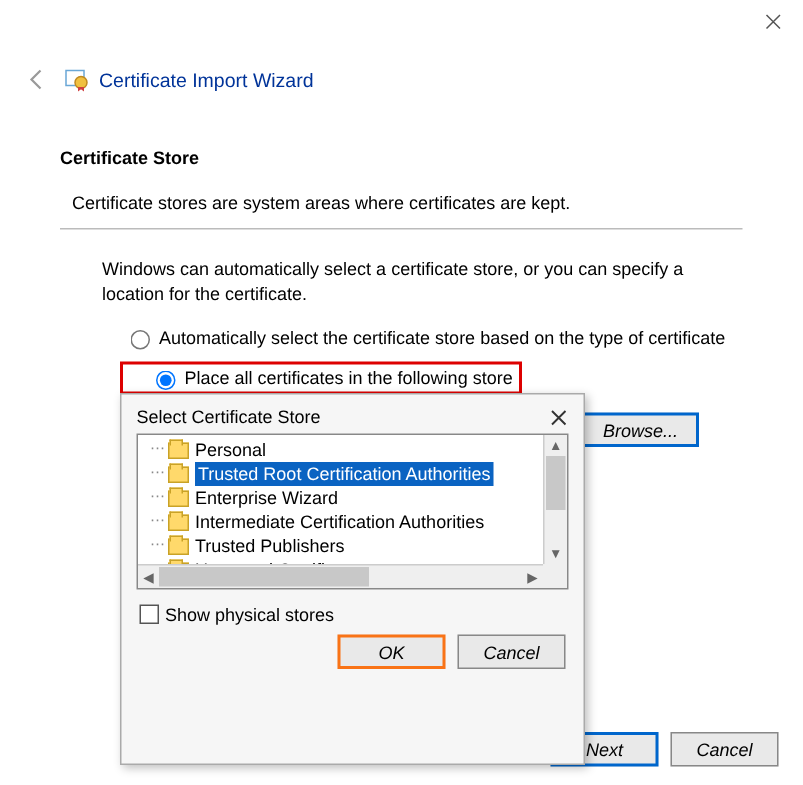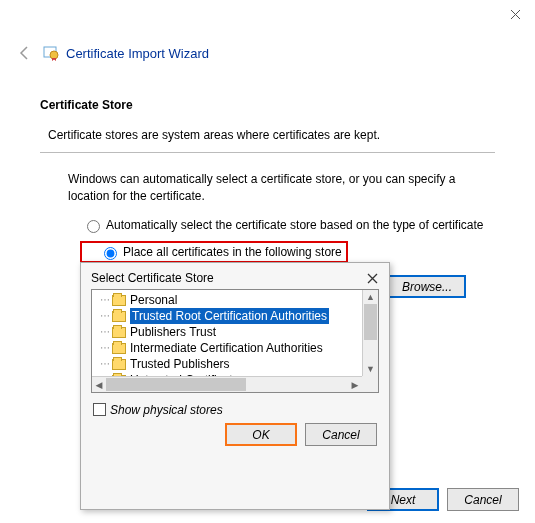--- a/index.html
+++ b/index.html
@@ -37,21 +37,21 @@
   .tree-row .folder::before { content:""; position:absolute; top:-3px; left:0; width:7px; height:3px; background:#ffd96b; border:1px solid #c9a227; border-bottom:none; }
   .tree-row.selected span.label { background: #0a63c2; color: #fff; padding: 0 2px; }
   .tree-dot { color: #888; margin: 0 2px 0 -10px; font-size: 10px; }
   .tree-scroll-v { position:absolute; right:0; top:0; bottom:16px; width:16px; background:#efefef; border-left:1px solid #ccc; }
   .tree-scroll-v .thumb { position:absolute; left:1px; right:1px; top:14px; height:36px; background:#c8c8c8; }
   .tree-scroll-v .arrow { position:absolute; left:0; right:0; height:14px; display:flex; align-items:center; justify-content:center; color:#666; font-size:9px; }
   .tree-scroll-h { position:absolute; left:0; right:16px; bottom:0; height:16px; background:#efefef; border-top:1px solid #ccc; }
   .tree-scroll-h .thumb { position:absolute; top:1px; bottom:1px; left:14px; width:140px; background:#c8c8c8; }
   .tree-scroll-h .arrow { position:absolute; top:0; bottom:0; width:14px; display:flex; align-items:center; justify-content:center; color:#666; font-size:9px; }
   .scroll-corner { position:absolute; right:0; bottom:0; width:16px; height:16px; background:#efefef; }
-  .check-row { display:flex; align-items:flex-start; padding: 10px 12px 6px 12px; font-size:12px; gap:4px;font-style:italic; }
+  .check-row { display:flex; align-items:flex-start; padding: 10px 12px 6px 12px; font-size:12px; gap:4px; }
   .check-row .cb { width:13px; height:13px; border:1px solid #555; background:#fff; }
   .dialog-btns { display:flex; justify-content:flex-end; gap:8px; padding: 0 12px 10px 0; }
   svg { display:block; }
 </style>
 </head>
 <body>
 
 <div class="titlebar">
   <div class="close-x">
     <svg width="11" height="11" viewBox="0 0 11 11">
@@ -121,21 +121,21 @@
           <span class="label">Personal</span>
         </div>
         <div class="tree-row selected">
           <span class="tree-dot">⋯</span>
           <span class="folder"></span>
           <span class="label">Trusted Root Certification Authorities</span>
         </div>
         <div class="tree-row">
           <span class="tree-dot">⋯</span>
           <span class="folder"></span>
-          <span class="label">Publishers Trust</span>
+          <span class="label">Enterprise Wizard</span>
         </div>
         <div class="tree-row">
           <span class="tree-dot">⋯</span>
           <span class="folder"></span>
           <span class="label">Intermediate Certification Authorities</span>
         </div>
         <div class="tree-row">
           <span class="tree-dot">⋯</span>
           <span class="folder"></span>
           <span class="label">Trusted Publishers</span>

